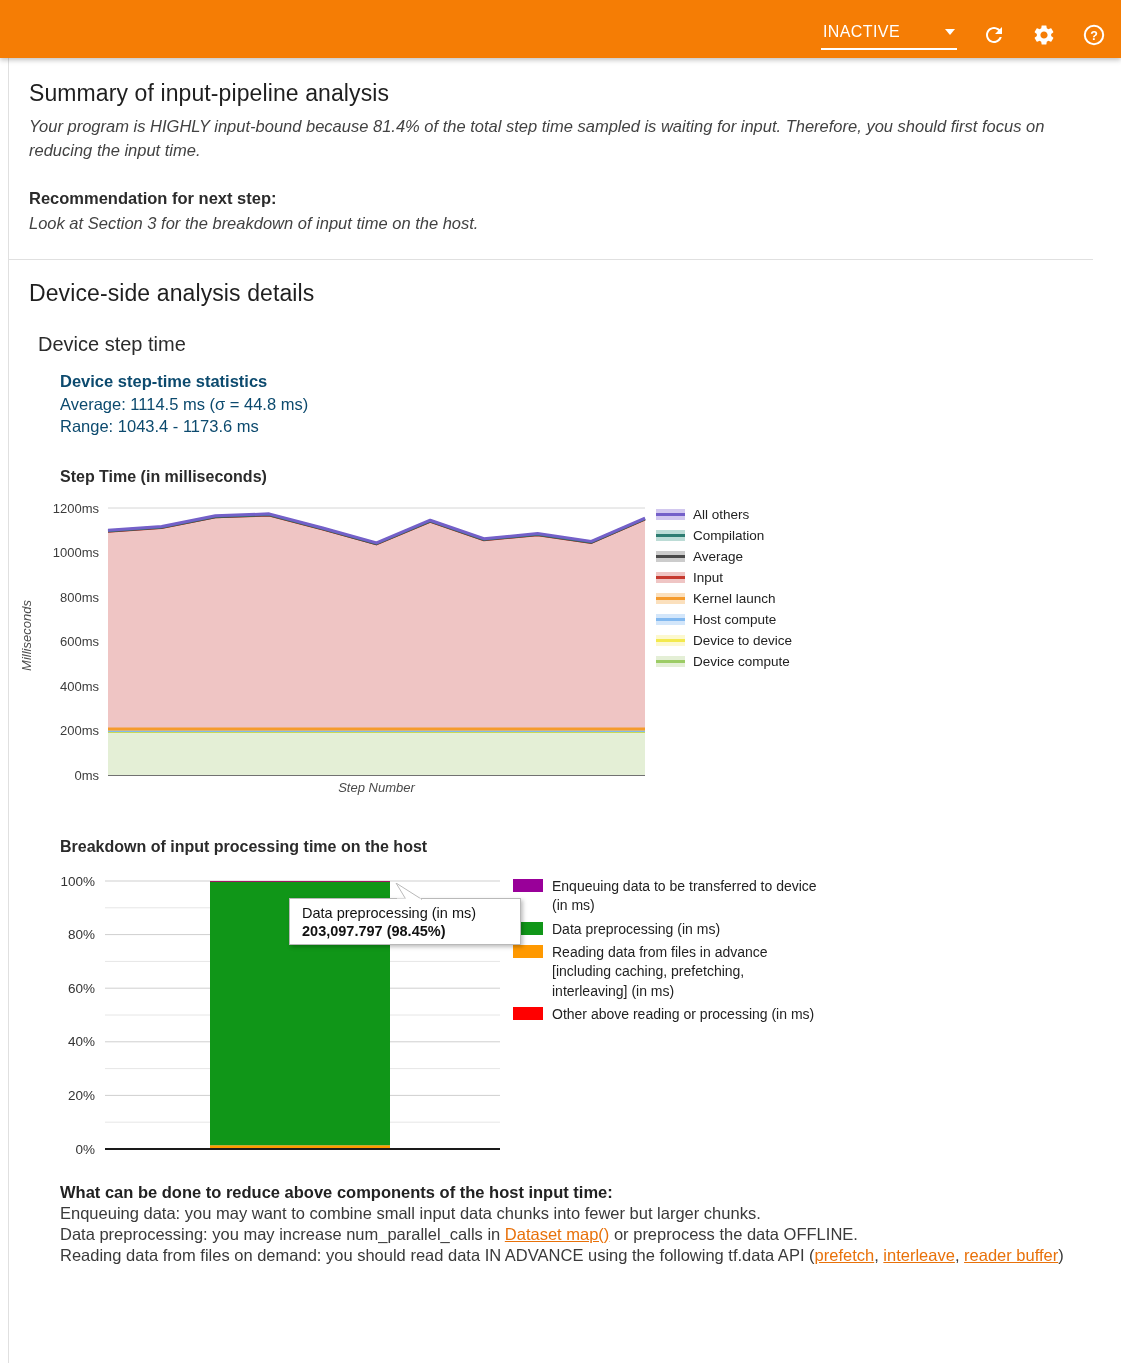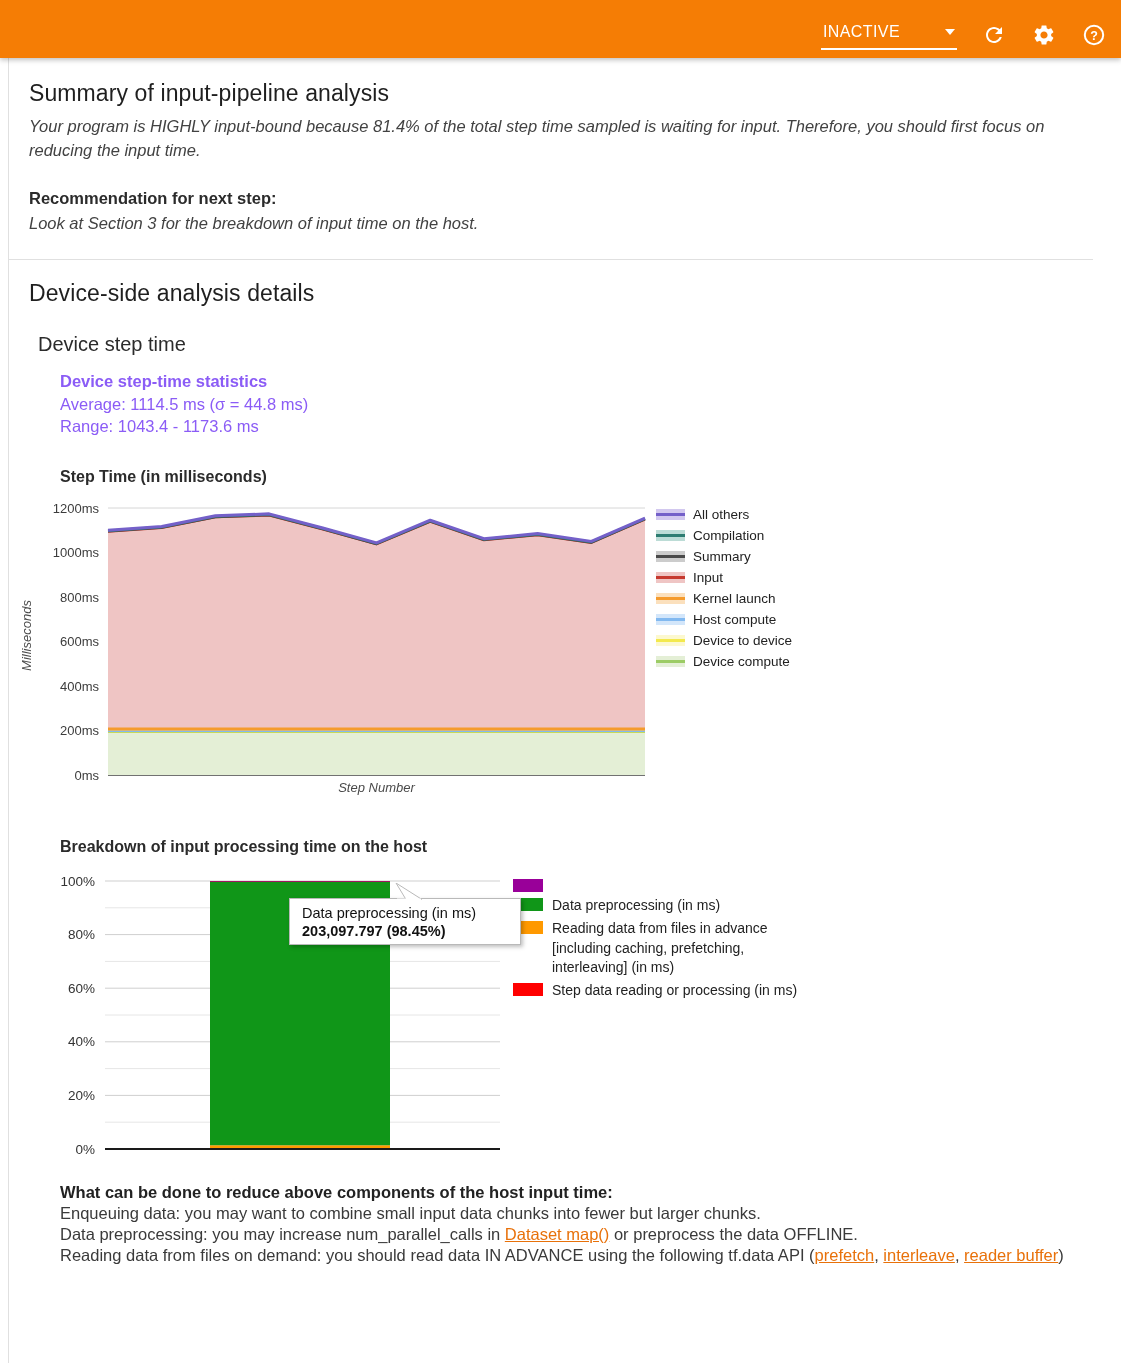--- a/index.html
+++ b/index.html
@@ -21,21 +21,21 @@
   
   .content { position:relative; margin-left:8px; border-left:1px solid #e0e0e0;
     padding:22px 28px 0 20px; min-height:1305px; background:#fff; }
   h1.sec { font-size:23px; font-weight:400; color:#1f1f1f; letter-spacing:0.1px; }
   .summary-body { font-style:italic; font-size:16.5px; color:#424242;
     line-height:1.45; margin-top:8px; max-width:1070px; }
   .rec-label { font-weight:bold; font-size:16.5px; color:#2b2b2b; margin-top:26px; }
   .rec-body { font-style:italic; font-size:16.5px; color:#424242; margin-top:6px; }
   .divider { border:none; border-top:1px solid #e0e0e0; margin:26px 0 20px -20px; }
   .h2 { font-size:20px; font-weight:400; color:#2b2b2b; margin:26px 0 0 9px; }
-  .stats { margin:14px 0 0 31px; font-size:16.5px; line-height:1.38; color:#8b5cf6; }
+  .stats { margin:14px 0 0 31px; font-size:16.5px; line-height:1.38; color:#0c4a6e; }
   .stats .b { font-weight:bold; }
   .chart-title { font-weight:bold; font-size:16px; color:#2b2b2b; margin:30px 0 0 31px; }
   
   .device-chart-wrap { position:relative; height:318px; margin-top:10px; }
   .device-chart-wrap svg { position:absolute; left:0; top:0; }
   .y-axis-title { position:absolute; left:-58px; top:132px; width:110px; text-align:center;
     transform:rotate(-90deg); font-style:italic; font-size:13px; color:#4a4a4a; }
   .x-axis-title { position:absolute; left:79px; width:537px; top:284px; text-align:center;
     font-style:italic; font-size:13px; color:#4a4a4a; }
   .dev-legend { position:absolute; left:627px; top:8px; }
@@ -154,21 +154,21 @@
         <div class="item">
           <div class="swatch" style="background: rgb(188, 220, 214);">
             <div class="ln" style="background: rgb(46, 125, 114);"></div>
           </div>
           <span class="txt">Compilation</span>
         </div>
         <div class="item">
           <div class="swatch" style="background: rgb(204, 204, 204);">
             <div class="ln" style="background: rgb(74, 74, 74);"></div>
           </div>
-          <span class="txt">Summary</span>
+          <span class="txt">Average</span>
         </div>
         <div class="item">
           <div class="swatch" style="background: rgb(239, 197, 196);">
             <div class="ln" style="background: rgb(198, 57, 47);"></div>
           </div>
           <span class="txt">Input</span>
         </div>
         <div class="item">
           <div class="swatch" style="background: rgb(251, 224, 189);">
             <div class="ln" style="background: rgb(245, 155, 45);"></div>
@@ -230,32 +230,33 @@
         <line x1="6" y1="0" x2="32" y2="16.5" stroke="#b9b9b9" stroke-width="1"></line>
         <line x1="6" y1="0" x2="16" y2="16.5" stroke="#b9b9b9" stroke-width="1"></line>
         <rect x="7" y="15.5" width="24" height="2" fill="#ffffff"></rect>
       </svg>
       <div class="t1">Data preprocessing (in ms)</div>
       <div class="t2">203,097.797 (98.45%)</div>
     </div>
     <div class="host-legend" id="host-legend">
         <div class="item">
           <div class="swatch" style="background: rgb(153, 0, 153);"></div>
+          <div class="txt" style="max-width: 265px;">Enqueuing data to be transferred to device (in ms)</div>
         </div>
         <div class="item">
           <div class="swatch" style="background: rgb(16, 150, 24);"></div>
           <div class="txt" style="max-width: 265px;">Data preprocessing (in ms)</div>
         </div>
         <div class="item">
           <div class="swatch" style="background: rgb(255, 153, 0);"></div>
           <div class="txt" style="max-width: 265px;">Reading data from files in advance [including caching, prefetching, interleaving] (in ms)</div>
         </div>
         <div class="item">
           <div class="swatch" style="background: rgb(255, 0, 0);"></div>
-          <div class="txt" style="max-width: 265px;">Step data reading or processing (in ms)</div>
+          <div class="txt" style="max-width: 265px;">Other above reading or processing (in ms)</div>
         </div>
       </div>
   </div>
 
   <div class="advice">
     <div class="advice-title">What can be done to reduce above components of the host input time:</div>
     <div id="advice-lines">
         <div><span>Enqueuing data: you may want to combine small input data chunks into fewer but larger chunks.</span></div>
         <div><span>Data preprocessing: you may increase num_parallel_calls in </span><a class="tlink">Dataset map()</a><span> or preprocess the data OFFLINE.</span></div>
         <div><span>Reading data from files on demand: you should read data IN ADVANCE using the following tf.data API (</span><a class="tlink">prefetch</a><span>, </span><a class="tlink">interleave</a><span>, </span><a class="tlink">reader buffer</a><span>)</span></div>

